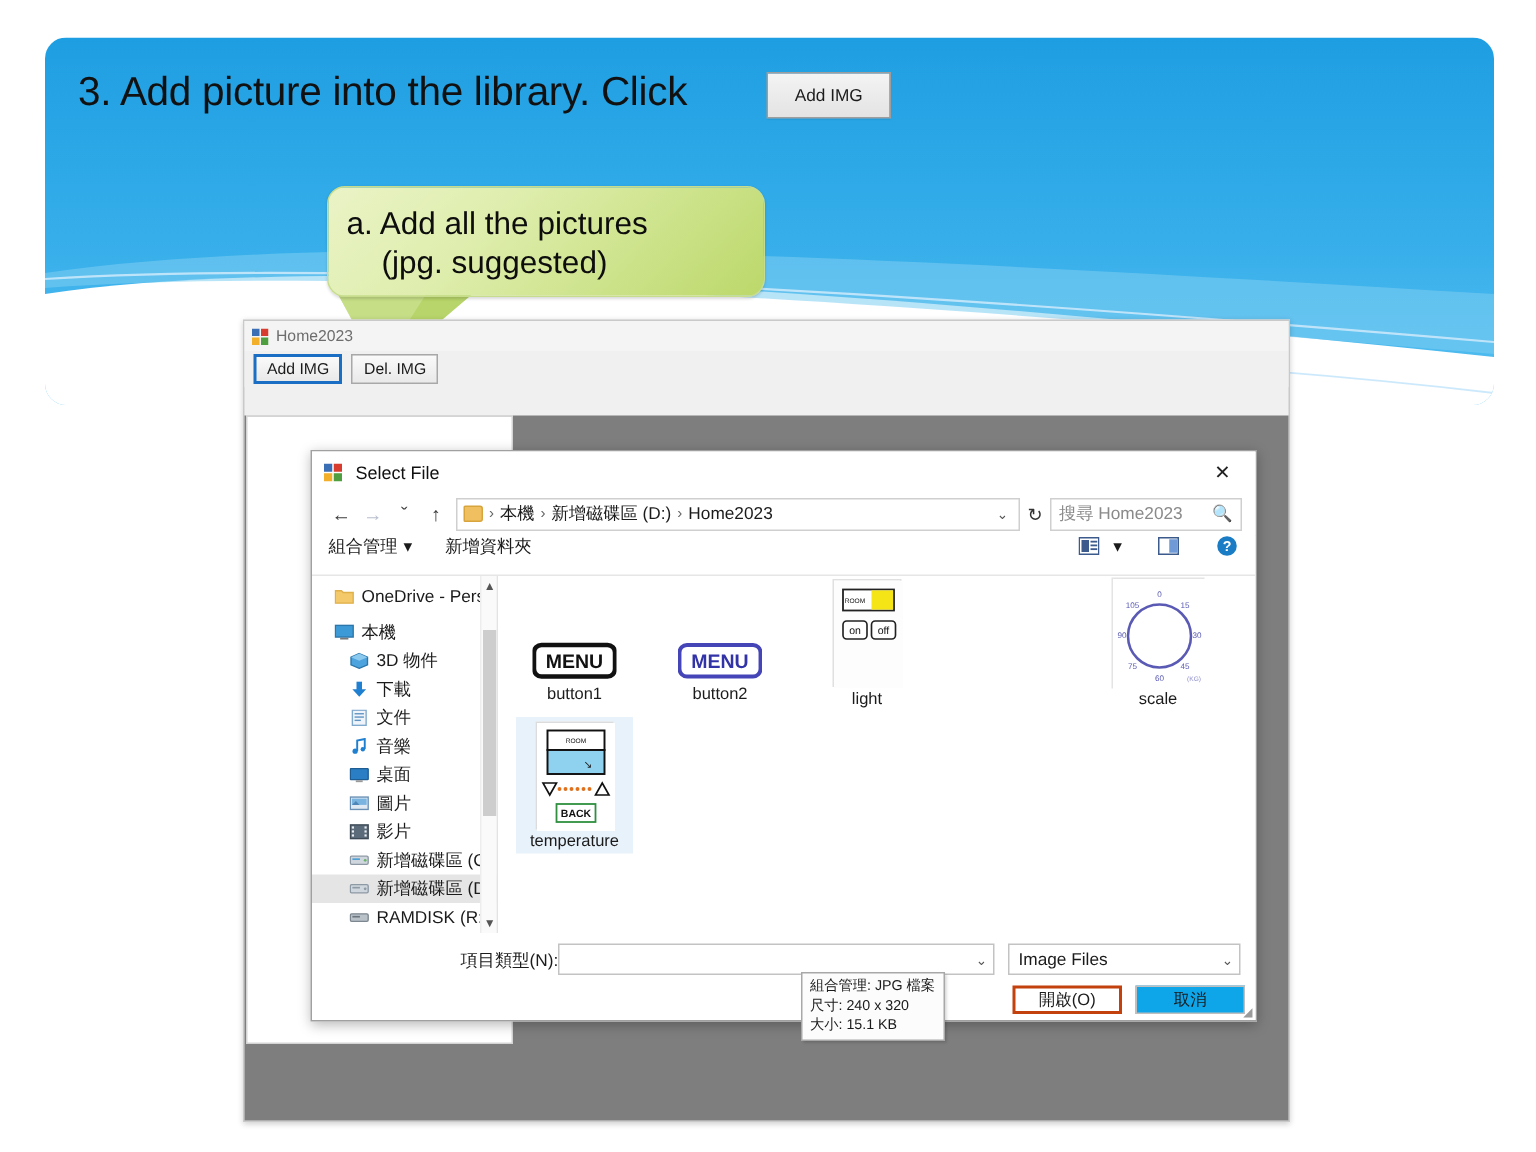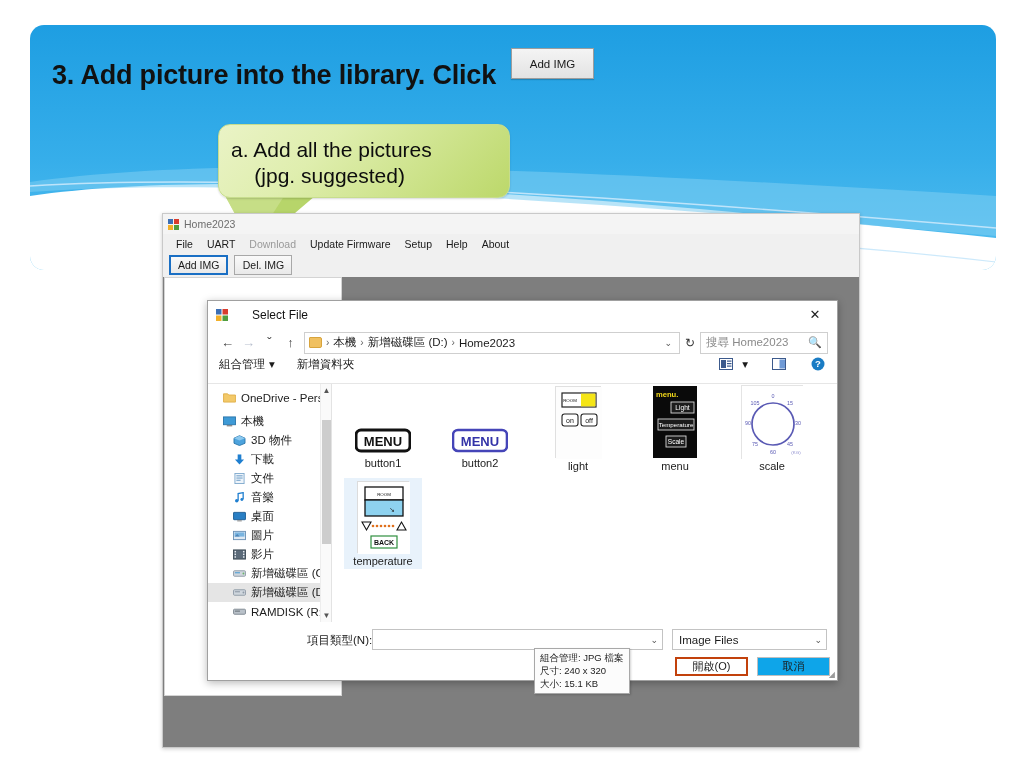--- a/index.html
+++ b/index.html
@@ -9,24 +9,23 @@
     background:#ffffff;
     font-family:"Liberation Sans", sans-serif;
     position:relative;
   }
 
   
   #slide-bg { position:absolute; left:0; top:0; width:1024px; height:768px; }
 
   
   #slide-title {
-    position:absolute; left:52px; top:60px;
+    position:absolute; left:52px; top:46px;
     font-size:27px; color:#111; letter-spacing:-0.2px;
     white-space:nowrap;
-    font-weight:bold;
   }
   #title-chip {
     position:absolute; left:511px; top:48px;
     width:83px; height:31px;
     background:linear-gradient(#f4f4f4,#e3e3e3);
     border:1px solid #9d9d9d;
     display:flex; align-items:center; justify-content:center;
     font-size:11.5px; color:#1b1b1b;
     box-shadow:0 1px 1px rgba(0,0,0,.18);
   }
@@ -93,21 +92,21 @@
 
   
   #dialog {
     position:absolute; left:207px; top:300px; width:631px; height:381px;
     background:#ffffff;
     border:1px solid #a0a0a0;
     box-shadow:0 2px 8px rgba(0,0,0,.28);
     font-size:11.5px; color:#1b1b1b;
   }
   #dlg-titlebar {
-    height:27px; display:flex; align-items:center; gap:24px;
+    height:27px; display:flex; align-items:center; gap:9px;
     padding-left:8px; background:#ffffff;
   }
   #dlg-icon { width:12px; height:12px; position:relative; flex:none; }
   #dlg-title { font-size:12px; color:#111; }
   #dlg-close {
     position:absolute; right:0; top:0; width:44px; height:27px;
     display:flex; align-items:center; justify-content:center;
     font-size:13px; color:#222;
   }
 
@@ -245,29 +244,20 @@
   <div id="app-titlebar">
     <svg id="app-icon" viewBox="0 0 11 11">
       <rect x="0" y="0" width="5" height="5" fill="#3b6fb5"></rect>
       <rect x="6" y="0" width="5" height="5" fill="#d83c2e"></rect>
       <rect x="0" y="6" width="5" height="5" fill="#f2b02a"></rect>
       <rect x="6" y="6" width="5" height="5" fill="#4f9e3f"></rect>
     </svg>
     <span id="app-title">Home2023</span>
   </div>
 
-  <div id="app-menubar">
-    <span>File</span>
-    <span>UART</span>
-    <span class="dis">Download</span>
-    <span>Update Firmware</span>
-    <span>Setup</span>
-    <span>Help</span>
-    <span>About</span>
-  </div>
 
   <div id="app-toolbar">
     <div class="tb-btn focus">
       <span>Add IMG</span>
     </div>
     <div class="tb-btn">
       <span>Del. IMG</span>
     </div>
   </div>
 
@@ -528,35 +518,20 @@
             <rect x="25" y="6.6" width="14.4" height="12.8" fill="#f5e516"></rect>
             <rect x="6" y="27" width="16" height="12" rx="2.5" fill="#fff" stroke="#222" stroke-width="1.1"></rect>
             <text x="14" y="35.5" font-size="7" fill="#111" text-anchor="middle" font-family="Liberation Sans, sans-serif">on</text>
             <rect x="25" y="27" width="16" height="12" rx="2.5" fill="#fff" stroke="#222" stroke-width="1.1"></rect>
             <text x="33" y="35.5" font-size="7" fill="#111" text-anchor="middle" font-family="Liberation Sans, sans-serif">off</text>
           </svg>
         </div>
         <div class="cap" style="margin-top:2px">light</div>
       </div>
 
-      <div class="thumb" style="left:306px; top:2px;">
-        <div class="tile" style="width:44px;height:72px">
-          <svg viewBox="0 0 44 72" width="44" height="72">
-            <rect x="0" y="0" width="44" height="72" fill="#0a0a0a"></rect>
-            <text x="3" y="11" font-size="7.6" font-weight="bold" fill="#f3d91a" font-family="Liberation Sans, sans-serif">menu.</text>
-            <rect x="18" y="16" width="23" height="11" fill="#1c1c1c" stroke="#d8d8d8" stroke-width="0.9"></rect>
-            <text x="29.5" y="24.3" font-size="6.6" fill="#fff" text-anchor="middle" font-family="Liberation Sans, sans-serif">Light</text>
-            <rect x="5" y="33" width="36" height="11" fill="#1c1c1c" stroke="#d8d8d8" stroke-width="0.9"></rect>
-            <text x="23" y="41.3" font-size="6.2" fill="#fff" text-anchor="middle" font-family="Liberation Sans, sans-serif">Temperature</text>
-            <rect x="13" y="50" width="20" height="11" fill="#1c1c1c" stroke="#d8d8d8" stroke-width="0.9"></rect>
-            <text x="23" y="58.3" font-size="6.6" fill="#fff" text-anchor="middle" font-family="Liberation Sans, sans-serif">Scale</text>
-          </svg>
-        </div>
-        <div class="cap" style="margin-top:2px">menu</div>
-      </div>
 
       <div class="thumb" style="left:403px; top:1px;">
         <div class="tile" style="width:62px;height:74px;border:1px solid #e4e4e4">
           <svg viewBox="0 0 62 74" width="62" height="74">
             <rect x="0" y="0" width="62" height="74" fill="#fff"></rect>
             <circle cx="31" cy="38" r="21" fill="none" stroke="#5a5ab4" stroke-width="1.7"></circle>
             <g font-size="5.4" fill="#5a5ab4" font-family="Liberation Sans, sans-serif" text-anchor="middle">
               <text x="31" y="12">0</text>
               <text x="48" y="19">15</text>
               <text x="56" y="39">30</text>

